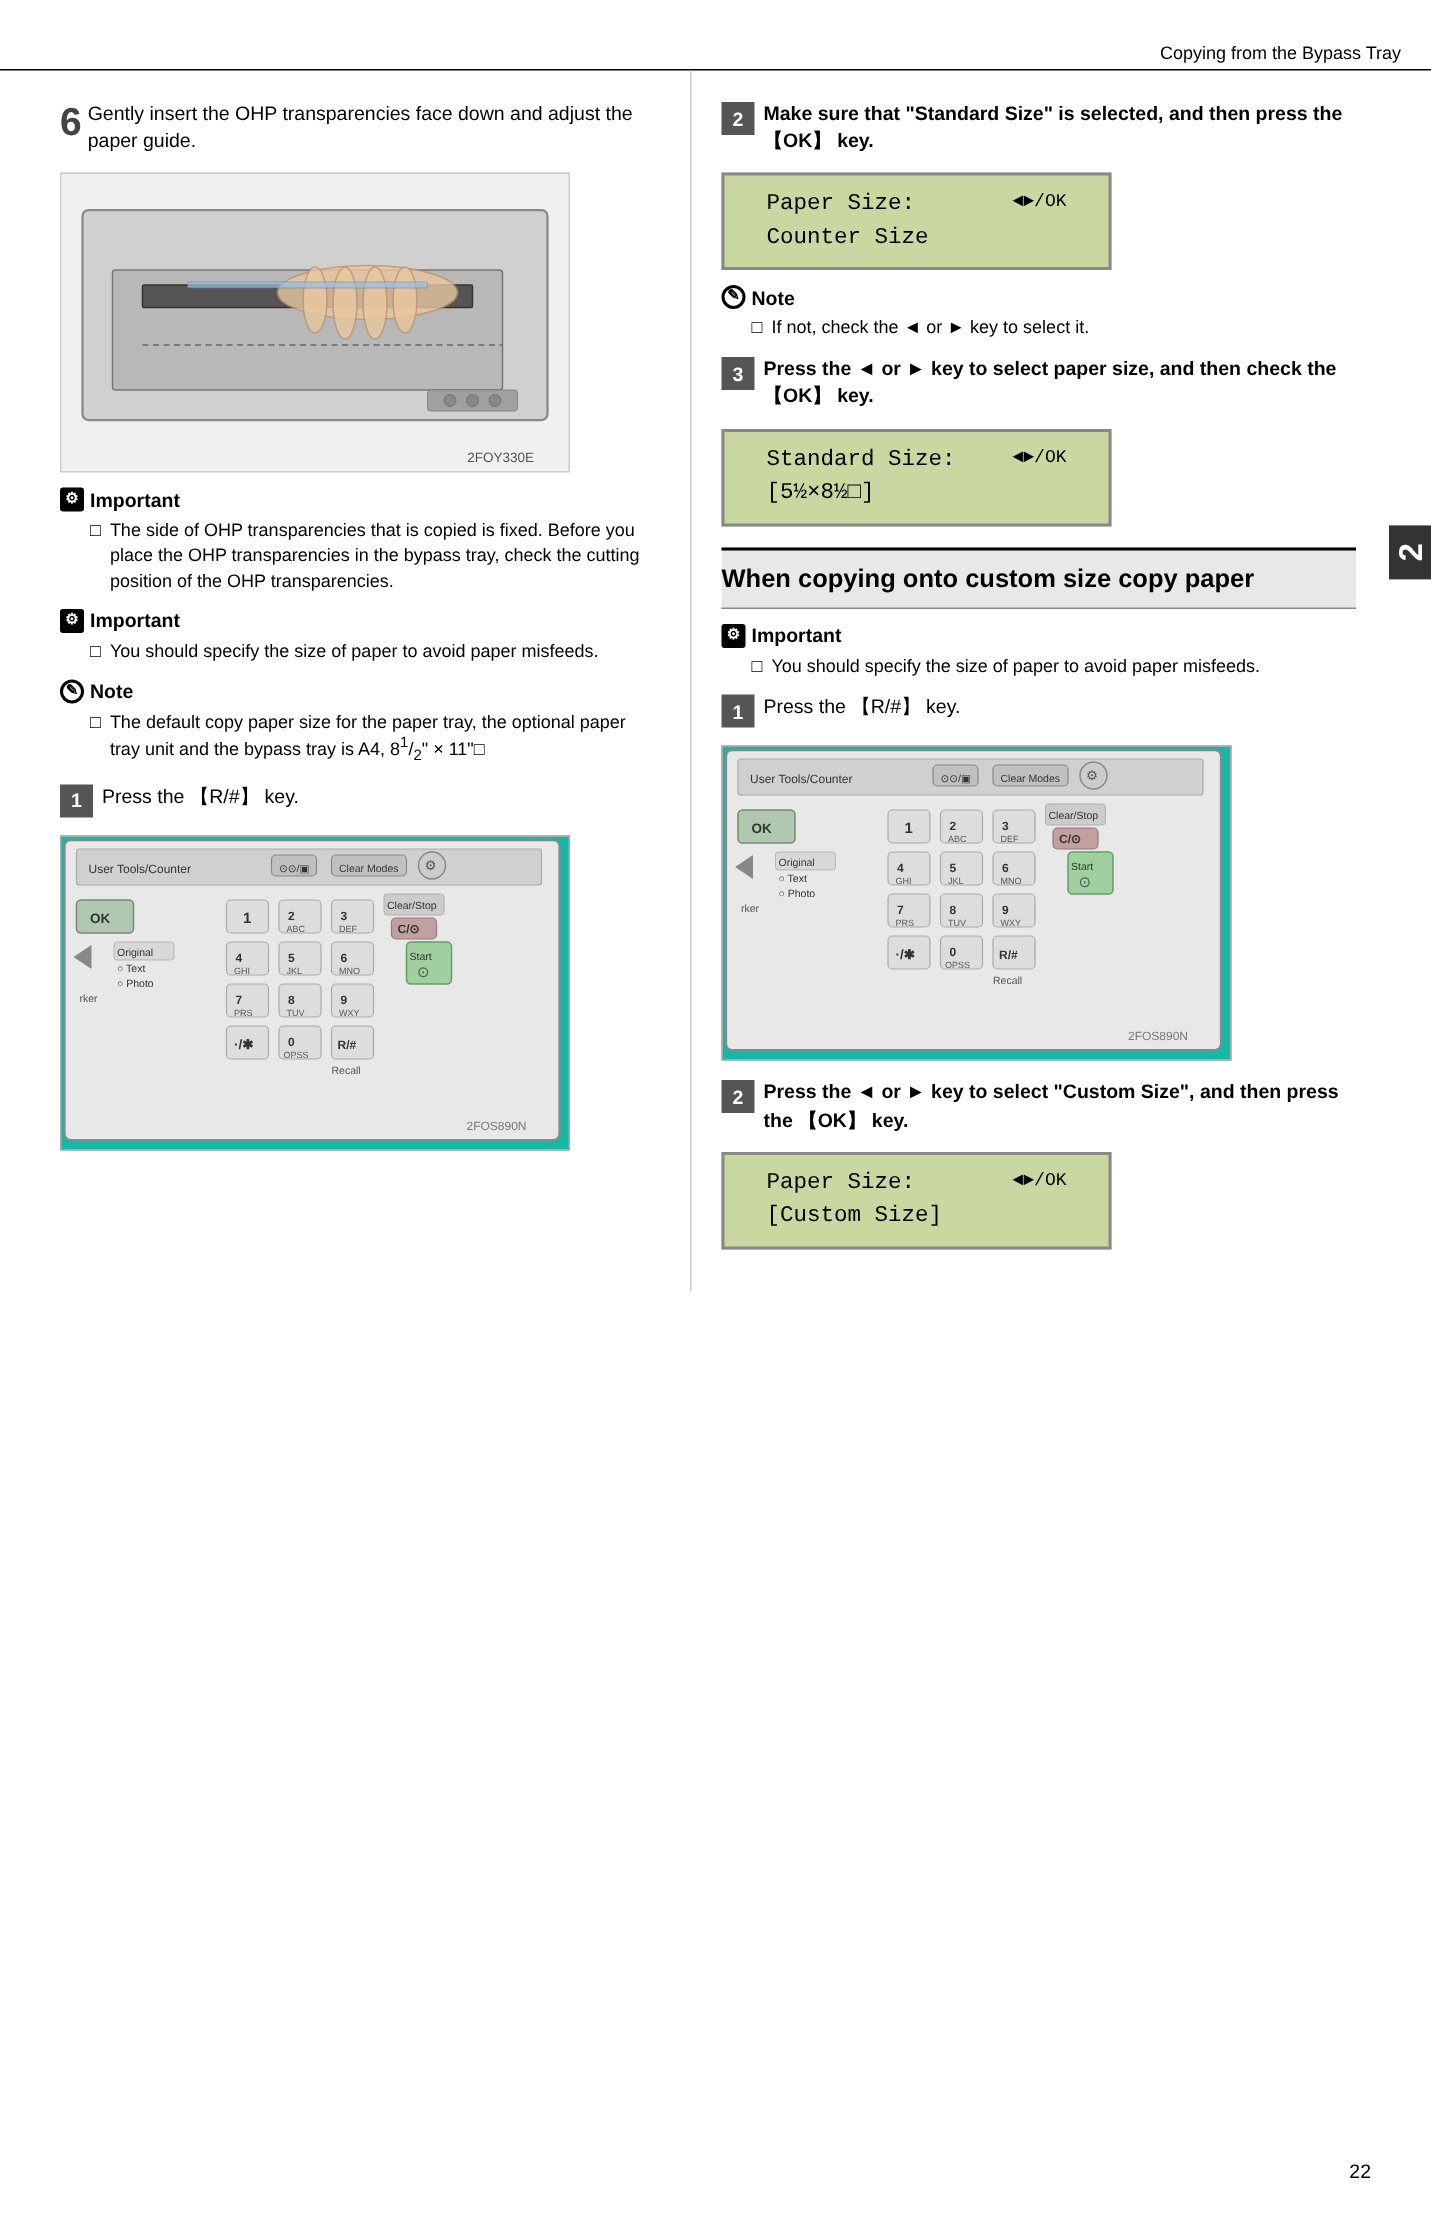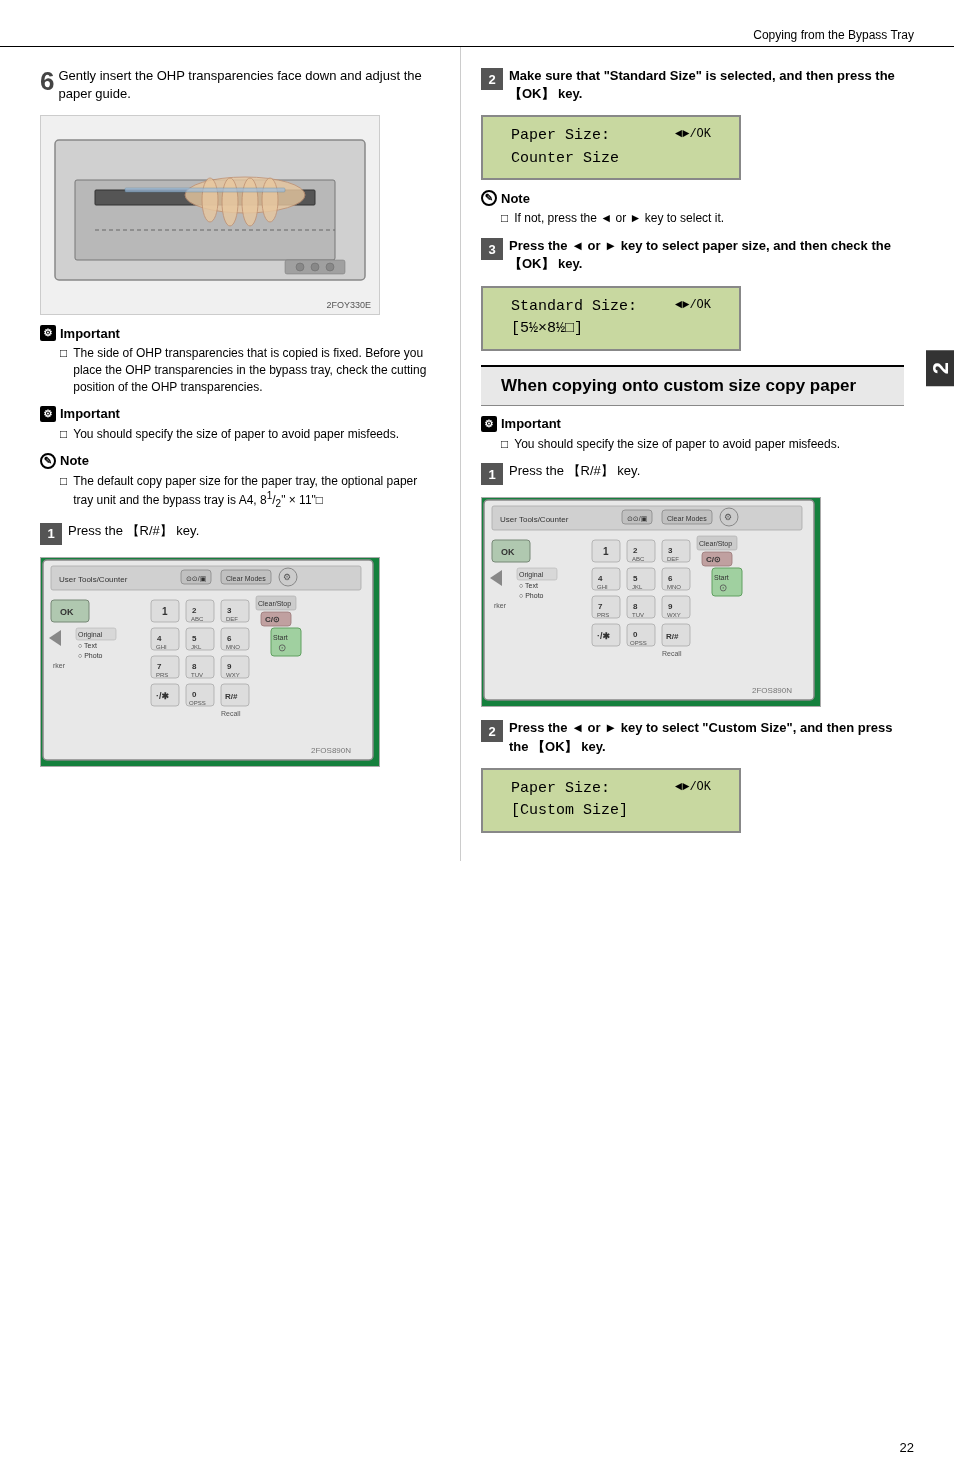--- a/index.html
+++ b/index.html
@@ -18,21 +18,21 @@
       min-height: 1475px;
       position: relative;
       padding: 20px 0;
     }
 
     
     .header-bar {
       display: flex;
       justify-content: flex-end;
       align-items: center;
-      padding: 8px 40px 4px 40px;
+      padding: 8px 20px 4px 40px;
       border-bottom: 1px solid #000;
       margin-bottom: 0;
     }
 
     .header-title {
       font-size: 12px;
       color: #000;
     }
 
     
@@ -181,29 +181,29 @@
       position: relative;
       display: flex;
       align-items: center;
       justify-content: center;
       overflow: hidden;
     }
 
     .ohp-image-label {
       position: absolute;
       bottom: 4px;
-      right: 8px;
+      right: 23px;
       font-size: 9px;
       color: #555;
     }
 
     
     .section-header {
       background: #e8e8e8;
-      padding: 8px 20px;
+      padding: 8px 0;
       margin: 14px 0 10px 0;
       border-top: 2px solid #000;
       border-bottom: 1px solid #888;
     }
 
     .section-header h2 {
       font-size: 17px;
       font-weight: bold;
       line-height: 1.3;
     }
@@ -240,21 +240,21 @@
       flex: 1;
       font-size: 13px;
       font-weight: bold;
       line-height: 1.4;
     }
 
     
     .kbd-container {
       width: 340px;
       height: 210px;
-      background: #15803d;
+      background: #14b8a6;
       border: 1px solid #aaa;
       margin: 8px 0;
       position: relative;
     }
   </style>
 </head>
 <body>
 
 <div class="page-container">
 
@@ -437,21 +437,21 @@
         <div>Counter Size</div>
       </div>
 
       <div class="note-box">
         <div class="note-title">
           <span class="note-icon">✎</span>
           <strong>Note</strong>
         </div>
         <div class="note-item">
           <span class="checkbox-sym">□</span>
-          <span>If not, press the ◄ or ► key to select it.</span>
+          <span>If not, check the ◄ or ► key to select it.</span>
         </div>
       </div>
 
       <div class="rc-step">
         <div style="display:inline-flex;align-items:center;justify-content:center;width:22px;height:22px;background:#555;color:#fff;font-size:13px;font-weight:bold;margin-right:6px;flex-shrink:0;margin-top:1px;">3</div>
         <div class="step-body">Press the ◄ or ► key to select paper size, and then check the 【OK】 key.</div>
       </div>
 
       <div class="lcd-display">
         <div>

